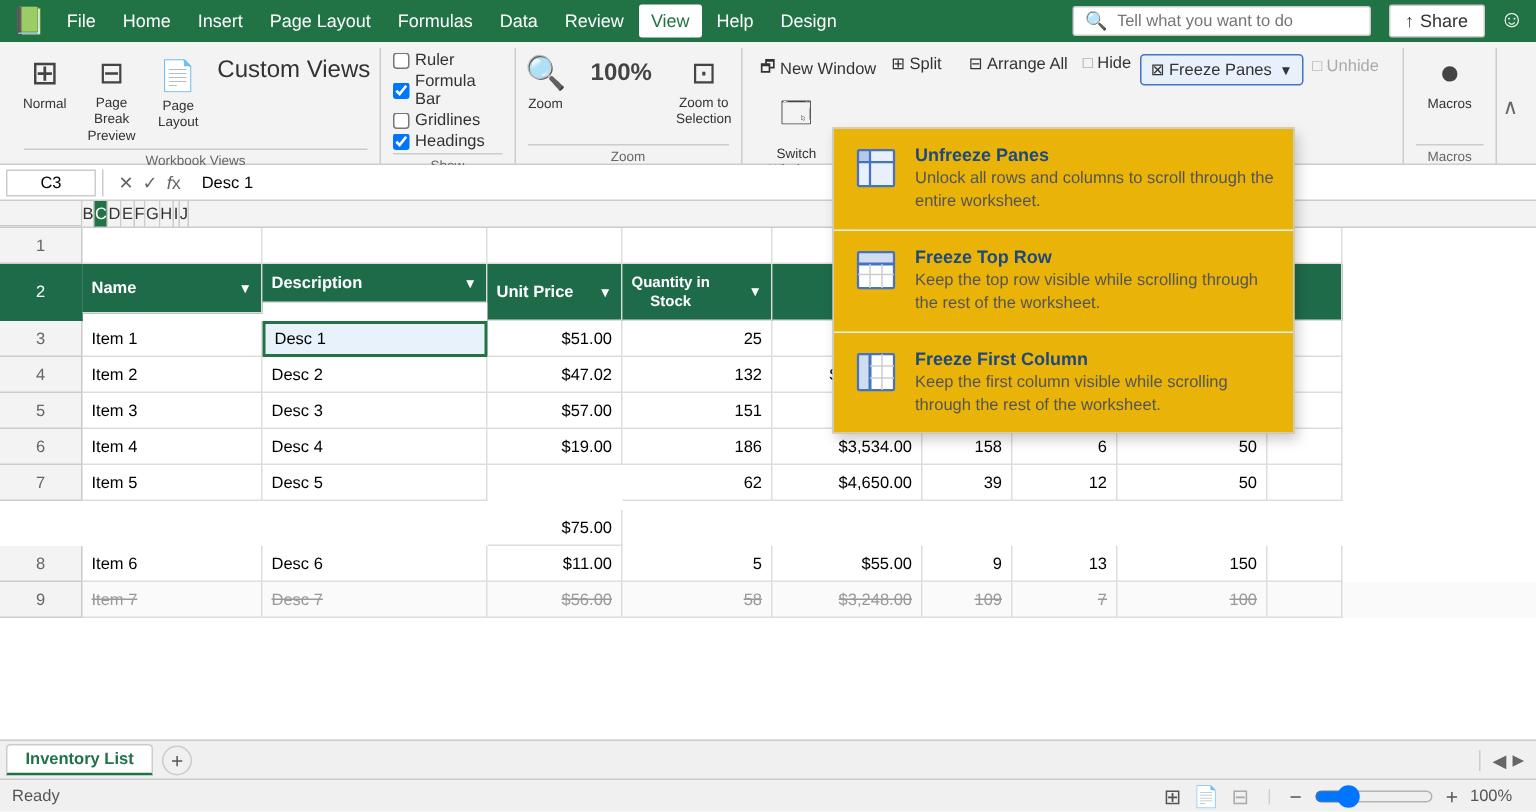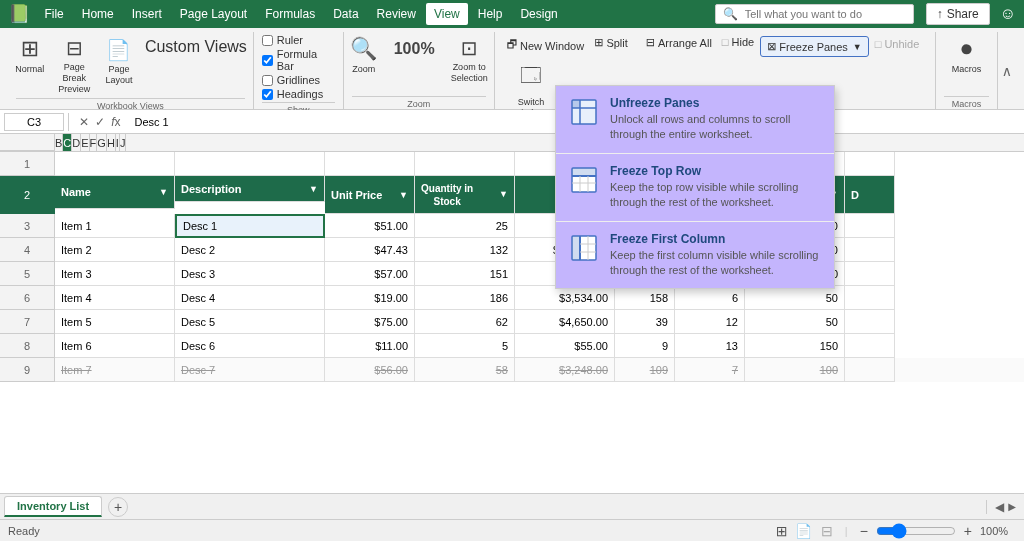--- a/index.html
+++ b/index.html
@@ -60,21 +60,21 @@
     .col-header-cell.active { background: #217346; color: white; }
 
     
     .status-bar { display: flex; align-items: center; justify-content: space-between; height: 22px; background: #f0f0f0; border-top: 1px solid #ccc; padding: 0 8px; }
     .status-left { display: flex; align-items: center; gap: 8px; font-size: 11px; color: #555; }
     .status-right { display: flex; align-items: center; gap: 8px; }
     .zoom-slider { width: 80px; }
     .sheet-tab { padding: 3px 12px; border: 1px solid #ccc; border-bottom: none; background: #ddd; cursor: pointer; font-size: 11px; border-radius: 3px 3px 0 0; }
     .sheet-tab.active { background: white; color: #217346; border-bottom: 2px solid #217346; font-weight: 600; }
     .sheet-tab-add { width: 20px; height: 20px; border: 1px solid #ccc; display: flex; align-items: center; justify-content: center; cursor: pointer; border-radius: 50%; font-size: 14px; color: #555; margin-left: 4px; }
-    .freeze-dropdown { position: absolute; top: 85px; left: 555px; background: #c4b5fd; border: 1px solid #ccc; box-shadow: 2px 4px 8px rgba(0,0,0,0.2); width: 280px; z-index: 200; }
+    .freeze-dropdown { position: absolute; top: 85px; left: 555px; background: #eab308; border: 1px solid #ccc; box-shadow: 2px 4px 8px rgba(0,0,0,0.2); width: 308px; z-index: 200; }
     .freeze-menu-item { display: flex; align-items: flex-start; padding: 10px 12px; gap: 10px; cursor: pointer; border-bottom: 1px solid #eee; }
     .freeze-menu-item:last-child { border-bottom: none; }
     .freeze-icon { width: 32px; height: 32px; flex-shrink: 0; display: flex; align-items: center; justify-content: center; }
     .freeze-icon svg { width: 28px; height: 28px; }
     .freeze-text { display: flex; flex-direction: column; gap: 2px; }
     .freeze-title { font-size: 12px; font-weight: 600; color: #1f497d; }
     .freeze-desc { font-size: 11px; color: #555; line-height: 1.4; }
 
     
     .search-bar { display: flex; align-items: center; background: white; border: 1px solid #ccc; border-radius: 2px; padding: 2px 8px; gap: 6px; margin-left: auto; }
@@ -324,21 +324,21 @@
       <div class="grid-cell col-g" style="justify-content:flex-end;">29</div>
       <div class="grid-cell col-h" style="justify-content:flex-end;">13</div>
       <div class="grid-cell col-i" style="justify-content:flex-end;">50</div>
       <div class="grid-cell col-j"></div>
     </div>
 
     <div class="grid-row">
       <div class="grid-row-num">4</div>
       <div class="grid-cell col-b">Item 2</div>
       <div class="grid-cell col-c">Desc 2</div>
-      <div class="grid-cell col-d" style="justify-content:flex-end;">$47.43</div>
+      <div class="grid-cell col-d" style="justify-content:flex-end;">$47.02</div>
       <div class="grid-cell col-e" style="justify-content:flex-end;">132</div>
       <div class="grid-cell col-f" style="justify-content:flex-end;">$12,276.00</div>
       <div class="grid-cell col-g" style="justify-content:flex-end;">231</div>
       <div class="grid-cell col-h" style="justify-content:flex-end;">4</div>
       <div class="grid-cell col-i" style="justify-content:flex-end;">50</div>
       <div class="grid-cell col-j"></div>
     </div>
 
     <div class="grid-row">
       <div class="grid-row-num">5</div>
@@ -363,21 +363,21 @@
       <div class="grid-cell col-g" style="justify-content:flex-end;">158</div>
       <div class="grid-cell col-h" style="justify-content:flex-end;">6</div>
       <div class="grid-cell col-i" style="justify-content:flex-end;">50</div>
       <div class="grid-cell col-j"></div>
     </div>
 
     <div class="grid-row">
       <div class="grid-row-num">7</div>
       <div class="grid-cell col-b">Item 5</div>
       <div class="grid-cell col-c">Desc 5</div>
-      <div class="grid-cell col-d" style="justify-content:flex-end;">$75.00</div>
+      <div class="grid-cell col-d" style="justify-content:flex-end;margin-top:30px;">$75.00</div>
       <div class="grid-cell col-e" style="justify-content:flex-end;">62</div>
       <div class="grid-cell col-f" style="justify-content:flex-end;">$4,650.00</div>
       <div class="grid-cell col-g" style="justify-content:flex-end;">39</div>
       <div class="grid-cell col-h" style="justify-content:flex-end;">12</div>
       <div class="grid-cell col-i" style="justify-content:flex-end;">50</div>
       <div class="grid-cell col-j"></div>
     </div>
 
     <div class="grid-row">
       <div class="grid-row-num">8</div>

